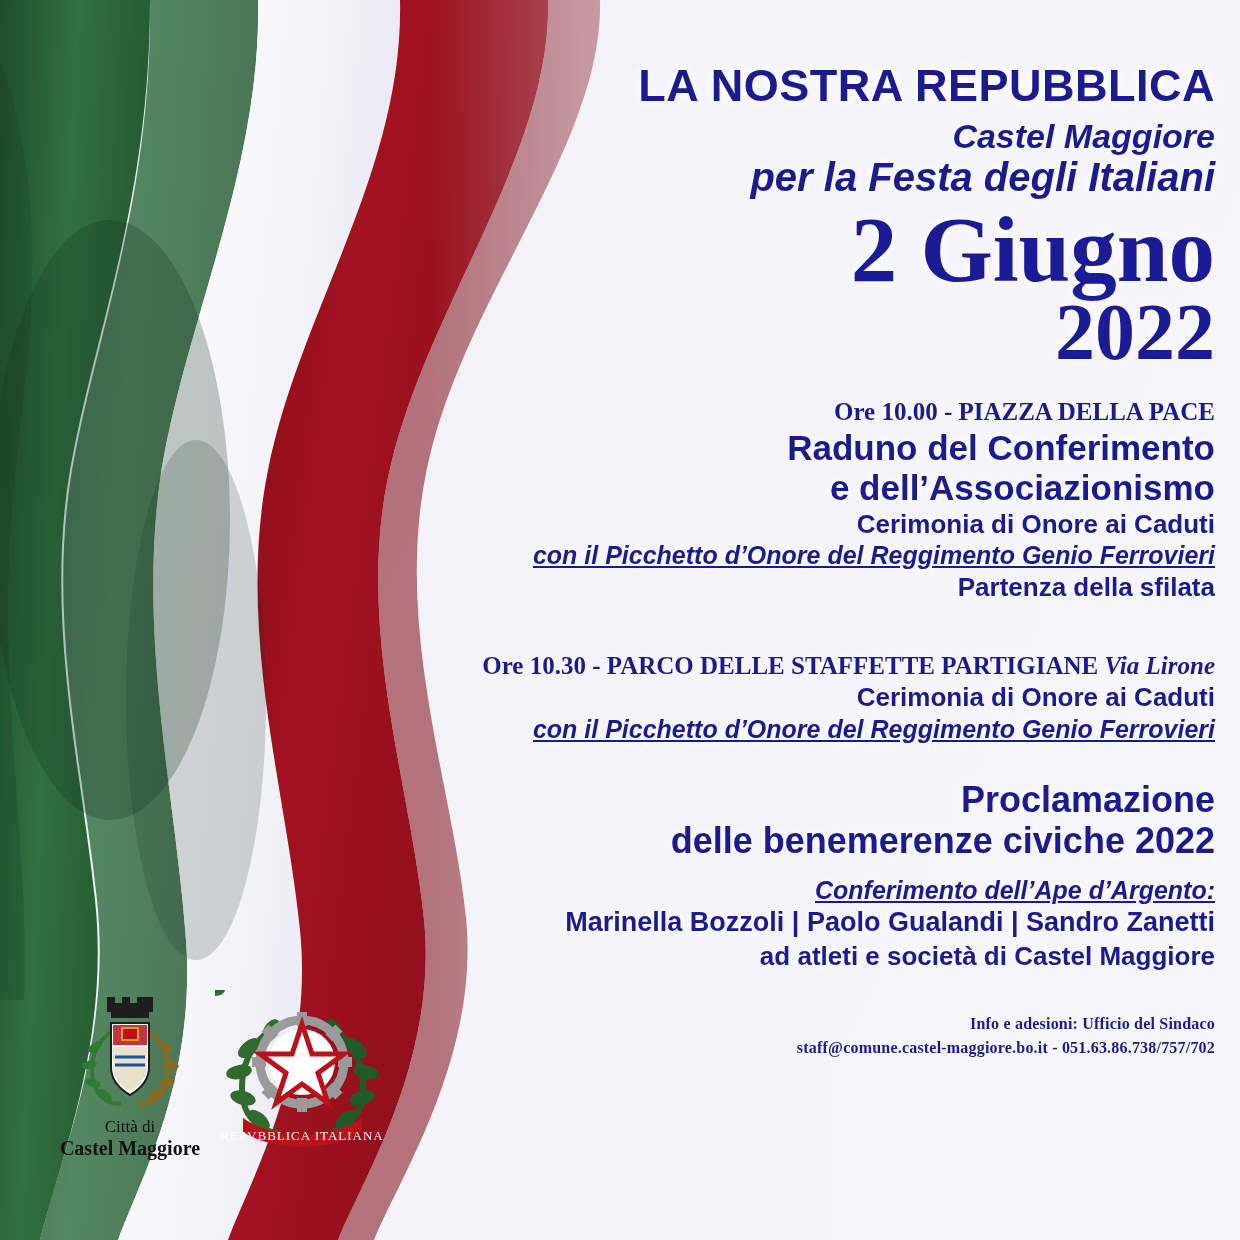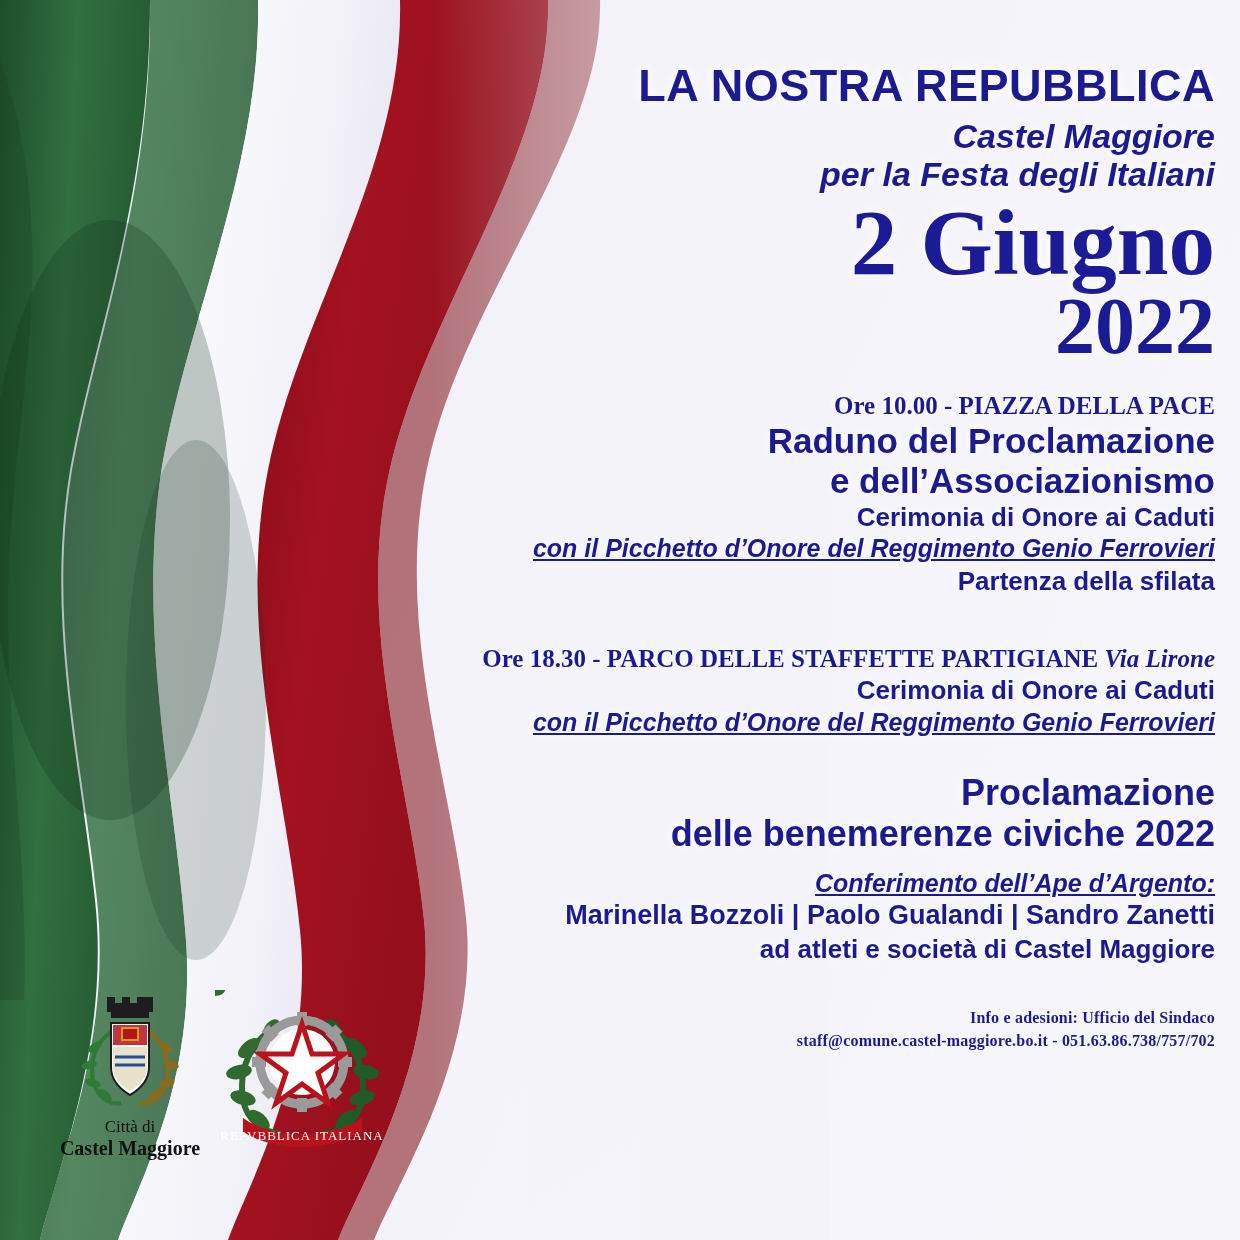--- a/index.html
+++ b/index.html
@@ -58,21 +58,21 @@
   .title-sub1 {
     margin-top: 8px;
     font-size: 34px;
     font-style: italic;
     font-weight: bold;
     color: #1b1b8f;
     text-shadow: 0 0 10px rgba(255,255,255,0.95);
     line-height: 1.12;
   }
   .title-sub2 {
-    font-size: 34px;
+    font-size: 40px;
     font-style: italic;
     font-weight: bold;
     color: #1b1b8f;
     text-shadow: 0 0 10px rgba(255,255,255,0.95);
     line-height: 1.12;
   }
   .date-big {
     margin-top: 6px;
     font-family: "Liberation Serif", serif;
     font-size: 93px;
@@ -235,30 +235,30 @@
   <div class="content">
 
     <div class="title-main">LA NOSTRA REPUBBLICA</div>
     <div class="title-sub1">Castel Maggiore</div>
     <div class="title-sub2">per la Festa degli Italiani</div>
     <div class="date-big">2 Giugno</div>
     <div class="date-year">2022</div>
 
     <div class="block">
       <div class="line-place">Ore 10.00 - PIAZZA DELLA PACE</div>
-      <div class="line-head">Raduno del Proclamazione</div>
+      <div class="line-head">Raduno del Conferimento</div>
       <div class="line-head">e dell’Associazionismo</div>
       <div class="line-sub">Cerimonia di Onore ai Caduti</div>
       <div class="line-ital">con il Picchetto d’Onore del Reggimento Genio Ferrovieri</div>
       <div class="line-sub">Partenza della sfilata</div>
     </div>
 
     <div class="block gap-lg">
       <div class="line-place">
-        <span>Ore 18.30 - PARCO DELLE STAFFETTE PARTIGIANE</span>
+        <span>Ore 10.30 - PARCO DELLE STAFFETTE PARTIGIANE</span>
         <span class="it">Via Lirone</span>
       </div>
       <div class="line-sub">Cerimonia di Onore ai Caduti</div>
       <div class="line-ital">con il Picchetto d’Onore del Reggimento Genio Ferrovieri</div>
     </div>
 
     <div class="block gap-md">
       <div class="line-big2">Proclamazione</div>
       <div class="line-big2">delle benemerenze civiche 2022</div>
       <div class="line-ital gap-sm">Conferimento dell’Ape d’Argento:</div>

